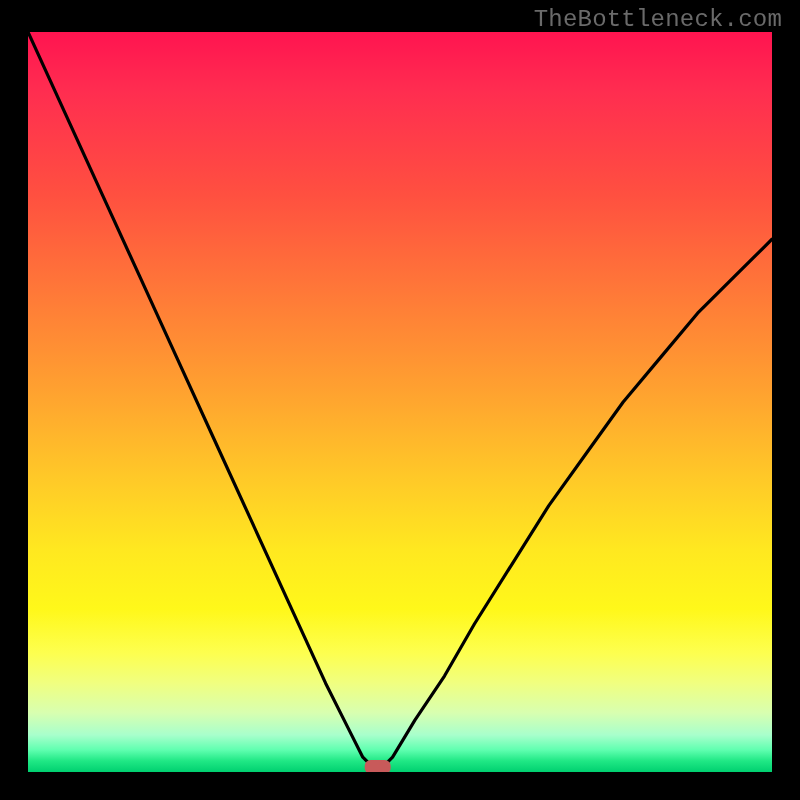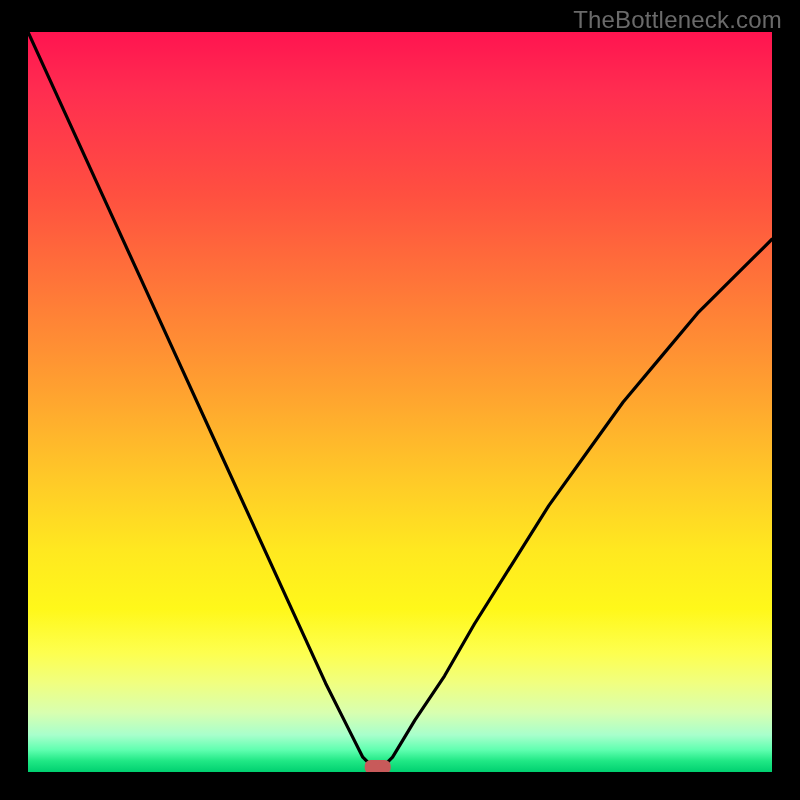--- a/index.html
+++ b/index.html
@@ -7,21 +7,21 @@
   .outer {
     width: 800px;
     height: 800px;
     background: #000;
     position: relative;
   }
   .watermark {
     position: absolute;
     top: 6px;
     right: 18px;
-    font-family: Liberation Sans, sans-serif;
+    font-family: Liberation Mono, monospace;
     font-size: 24px;
     font-weight: 500;
     color: #6a6a6a;
     letter-spacing: 0.2px;
   }
   .plot-area {
     position: absolute;
     left: 28px;
     top: 32px;
     width: 744px;

